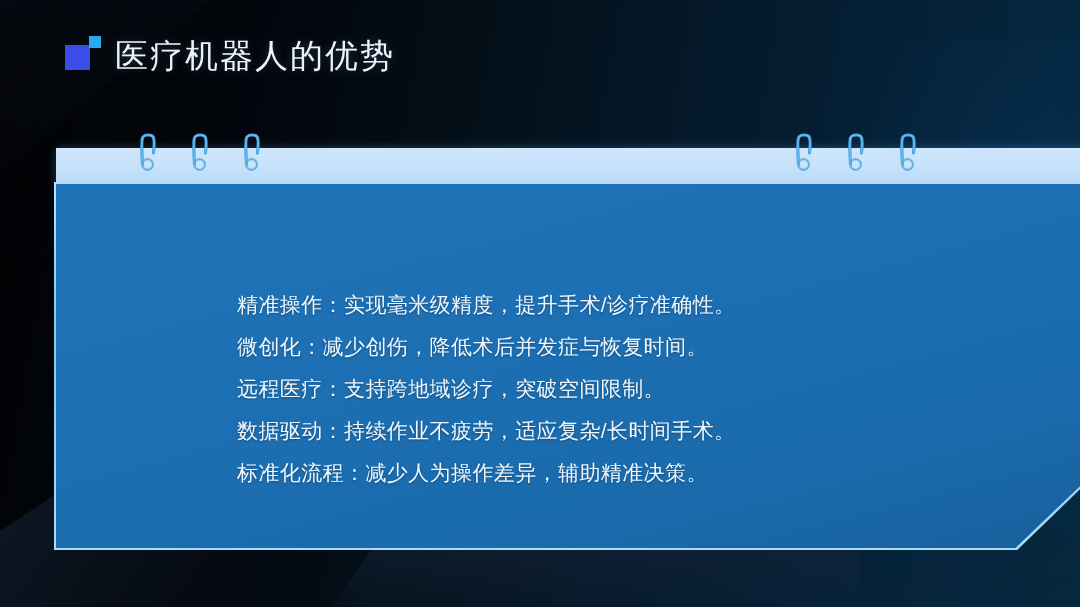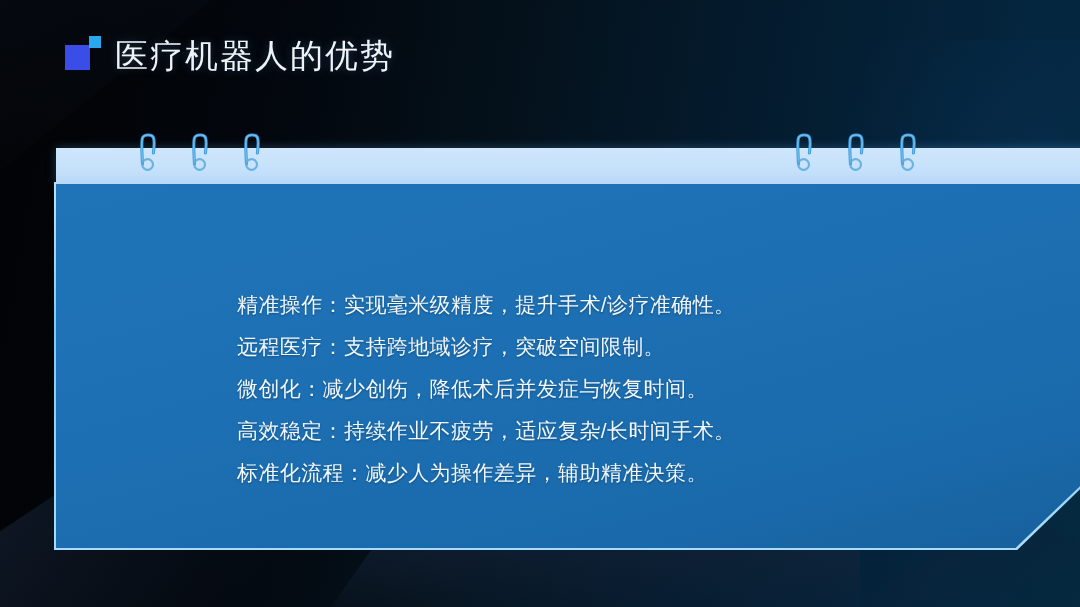--- a/index.html
+++ b/index.html
@@ -200,23 +200,23 @@
     </div>
     <div id="title-text">医疗机器人的优势</div>
   </div>
 
   <div id="card">
     <div id="card-body-outline"></div>
     <div id="card-header"></div>
     <div id="card-body">
       <div id="card-lines">
           <div class="card-line">精准操作：实现毫米级精度，提升手术/诊疗准确性。</div>
+          <div class="card-line">微创化：减少创伤，降低术后并发症与恢复时间。</div>
           <div class="card-line">远程医疗：支持跨地域诊疗，突破空间限制。</div>
-          <div class="card-line">微创化：减少创伤，降低术后并发症与恢复时间。</div>
-          <div class="card-line">高效稳定：持续作业不疲劳，适应复杂/长时间手术。</div>
+          <div class="card-line">数据驱动：持续作业不疲劳，适应复杂/长时间手术。</div>
           <div class="card-line">标准化流程：减少人为操作差异，辅助精准决策。</div>
         </div>
     </div>
     <div id="ring-layer">
         <div class="ring" style="left: 81px; top: -18px;">
           <svg width="22" height="44" viewBox="0 0 22 44">
             <path d="M5.5 34 C5.5 34 4.2 12 5.4 8.2 C6.6 4.2 15.4 3.6 16.6 8.0 C17.8 12.4 16.4 23 16.4 23" fill="none" stroke="#3f9ede" stroke-width="3.1" stroke-linecap="round"></path>
             <path d="M5.5 34 C5.5 34 4.2 12 5.4 8.2 C6.6 4.2 15.4 3.6 16.6 8.0 C17.8 12.4 16.4 23 16.4 23" fill="none" stroke="#8fd0f5" stroke-width="1.1" stroke-linecap="round" opacity="0.75"></path>
             <circle cx="10.6" cy="34.5" r="5.4" fill="none" stroke="#59a9dc" stroke-width="2.1" opacity="0.85"></circle>
           </svg>

